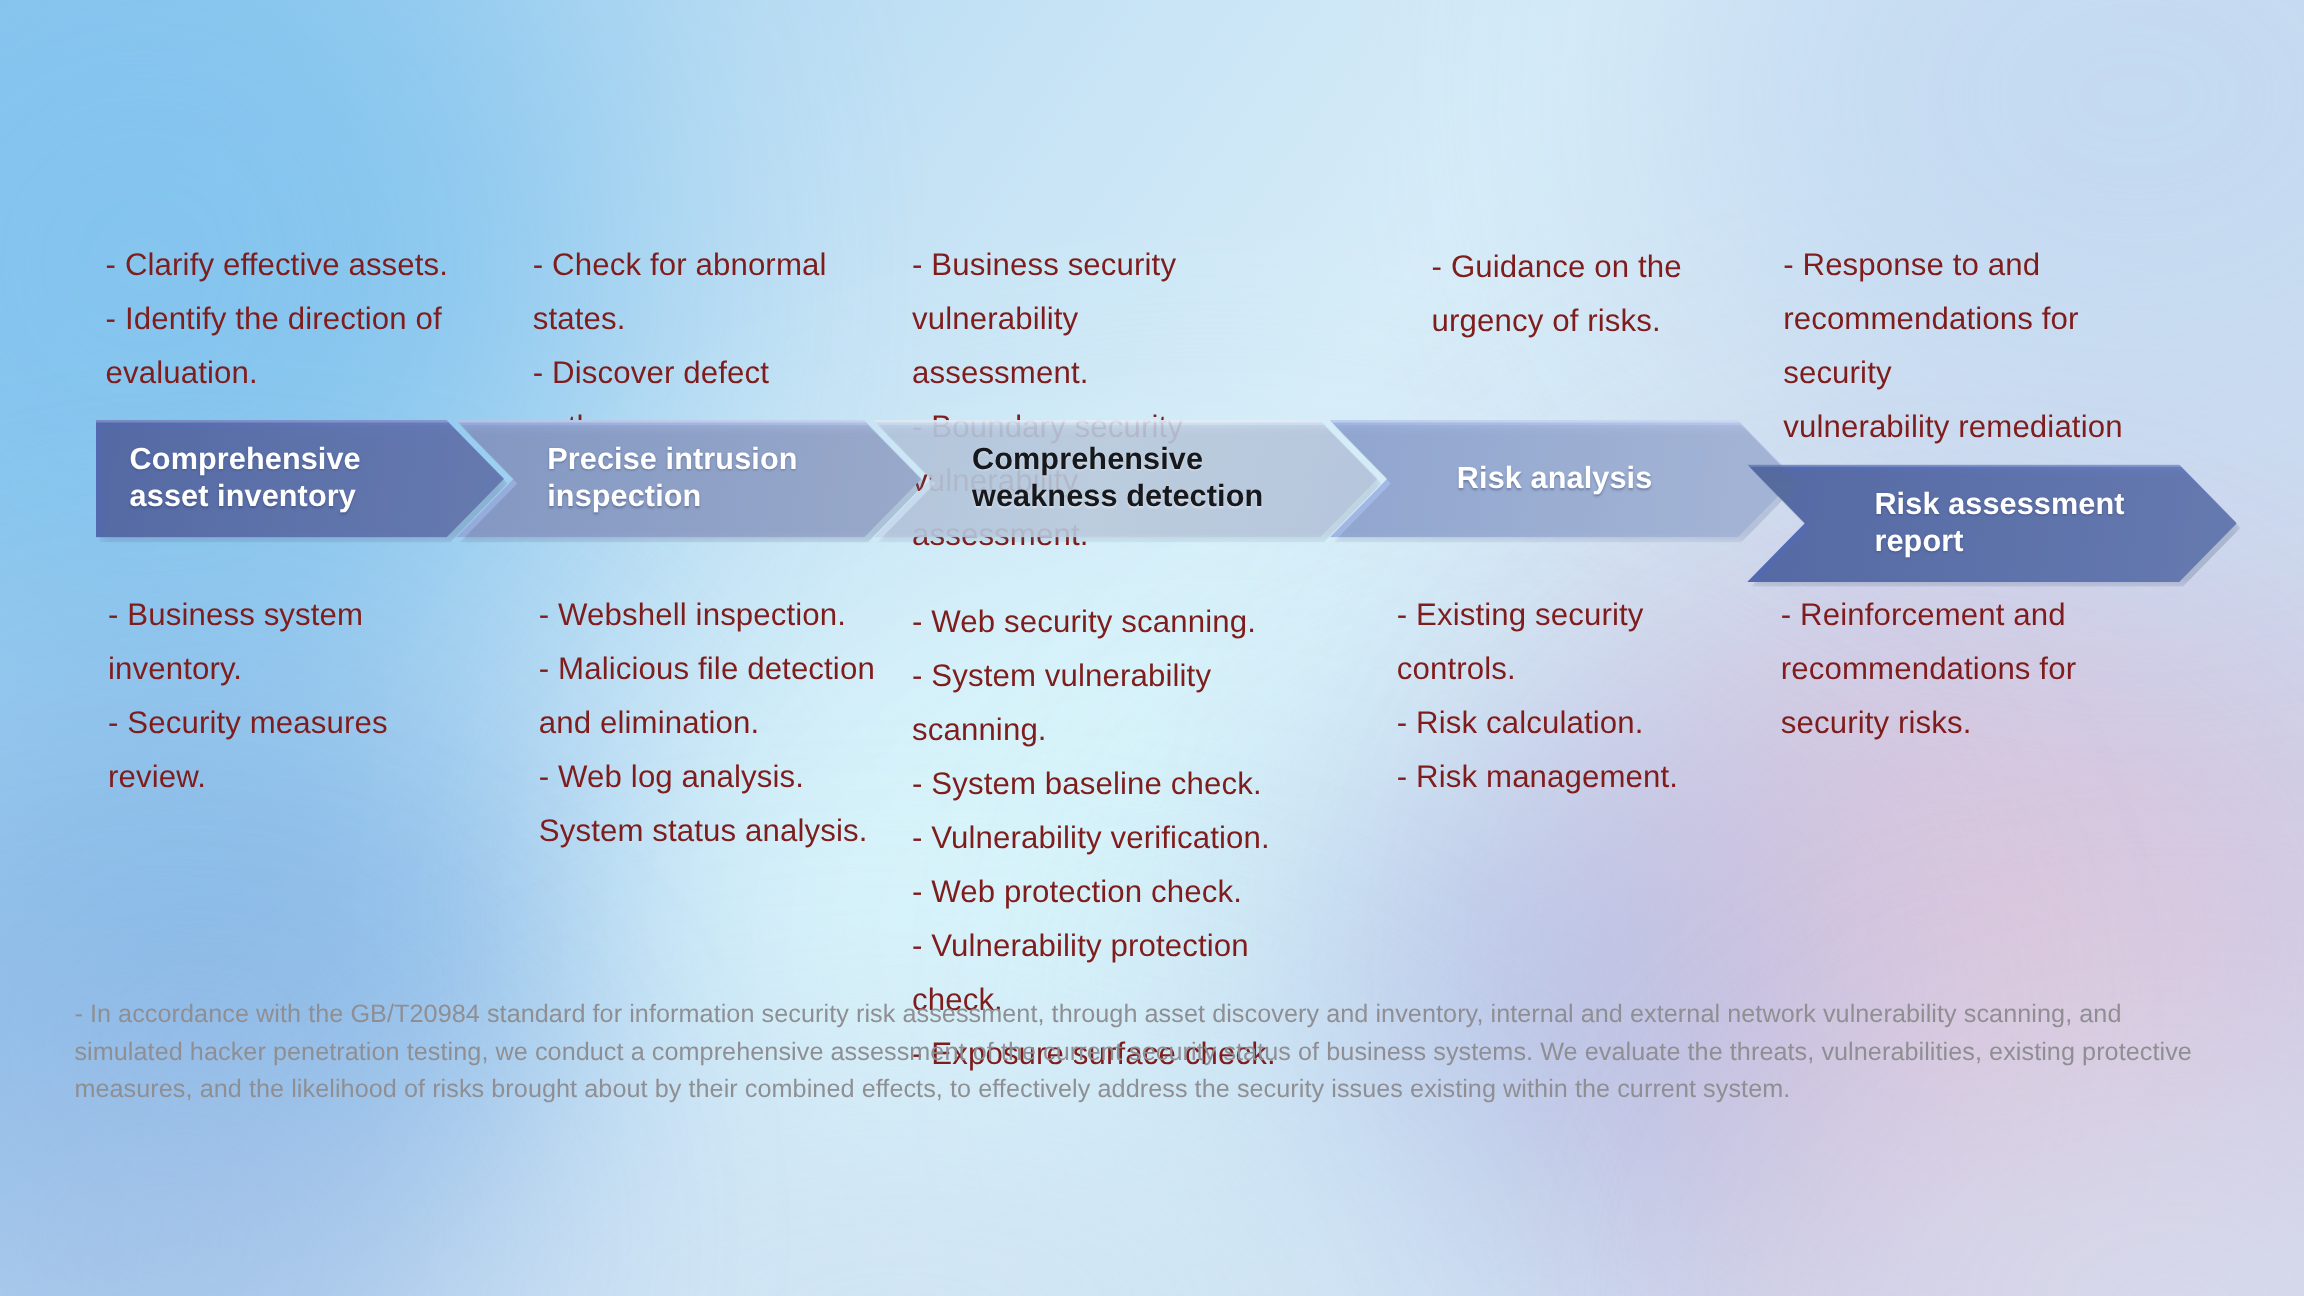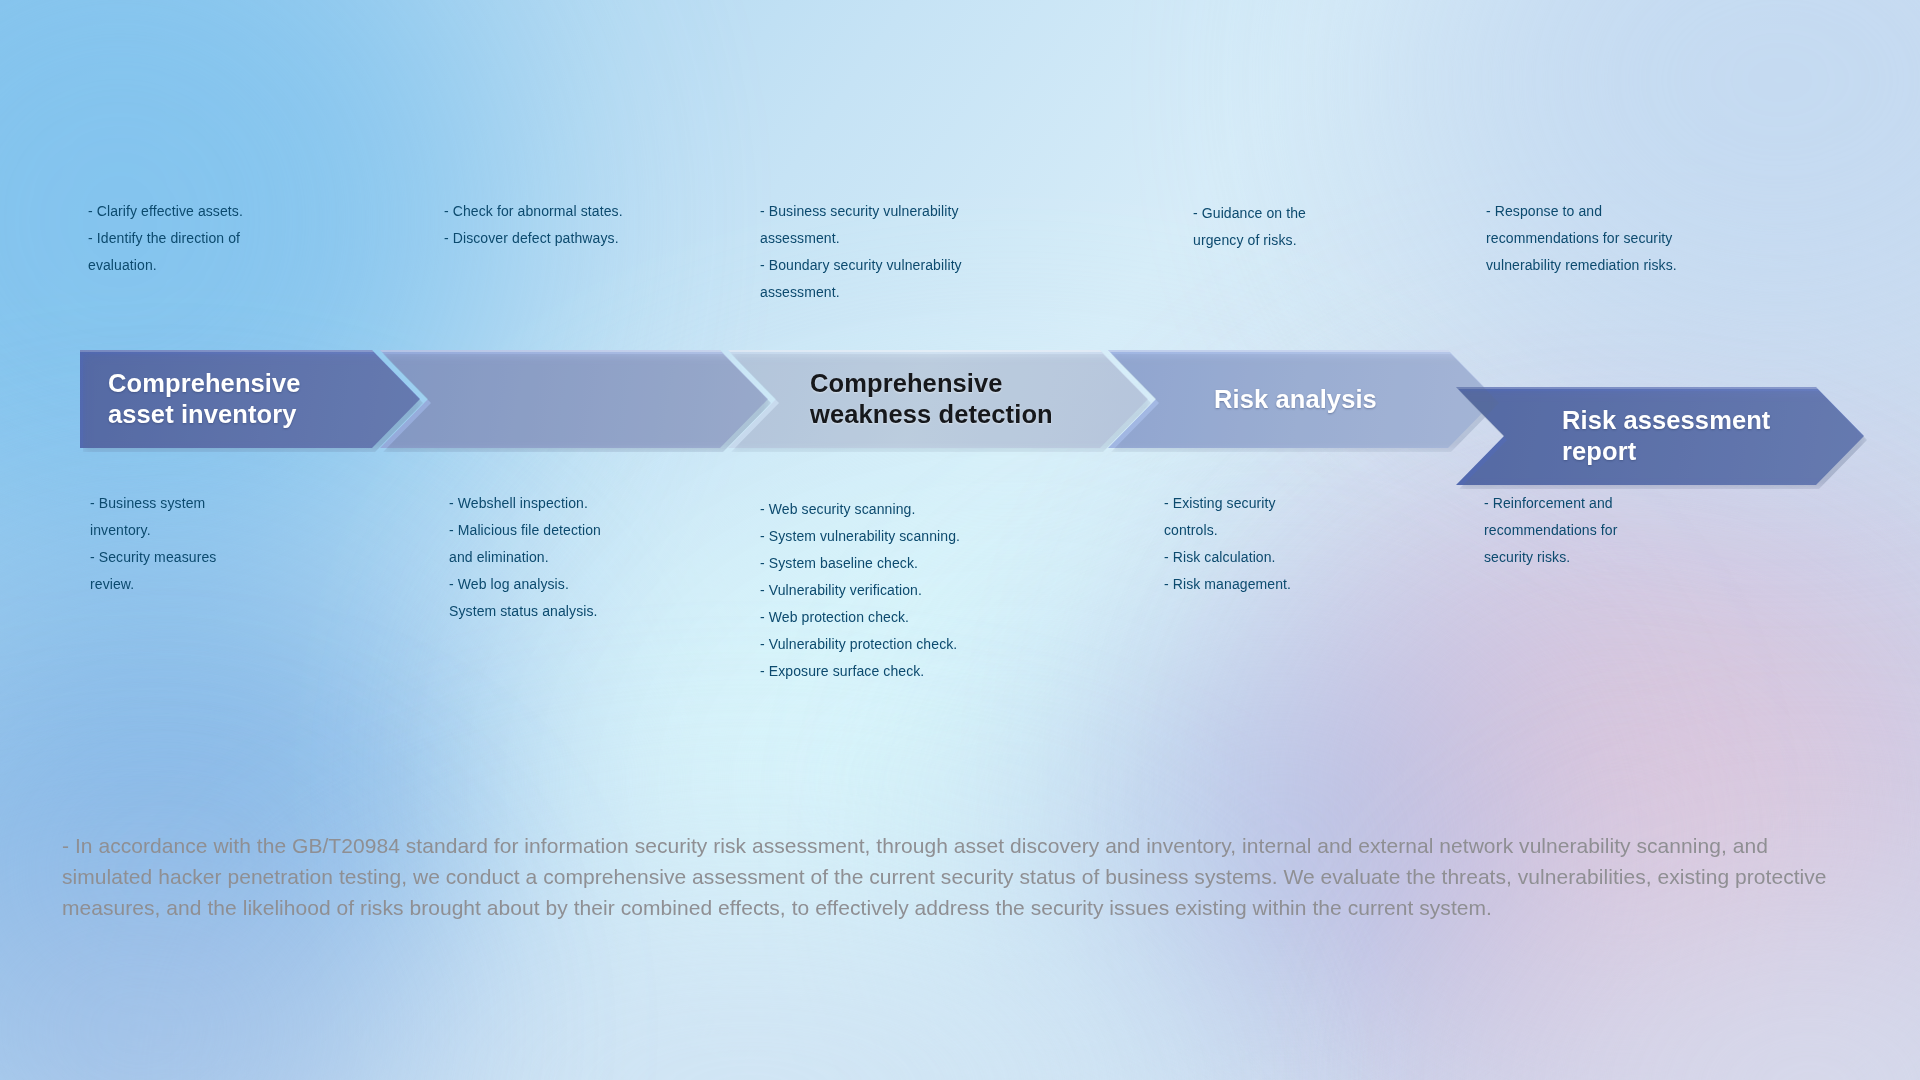--- a/index.html
+++ b/index.html
@@ -103,23 +103,23 @@
   }
 
   
   #content {
     position: absolute;
     inset: 0;
   }
 
   .col-text {
     position: absolute;
-    color: #0c4a6e;
-    font-size: 14px;
-    line-height: 27px;
+    color: #7f1d1d;
+    font-size: 26px;
+    line-height: 45px;
     letter-spacing: .1px;
     white-space: pre-line;
   }
   .col-text.top  { }
   .col-text.bot  { }
 
   
   #band {
     position: absolute;
     left: 80px;
@@ -228,20 +228,22 @@
                     box-shadow: inset 0 2px 0 rgba(255,255,255,.22);"></div>
         <div class="label">Comprehensive
 asset inventory</div>
       </div>
 
       <div class="chev light-text" style="left:300px; width:388px; padding-left:76px;">
         <div class="shade" style="clip-path: polygon(0 0, 340px 0, 388px 49px, 340px 98px, 0 98px, 48px 49px);"></div>
         <div class="shape" style="clip-path: polygon(0 0, 340px 0, 388px 49px, 340px 98px, 0 98px, 48px 49px);
                     background: linear-gradient(100deg, #93a9da 0%, #a3b6e0 48%, #b3c4e6 100%);
                     box-shadow: inset 0 2px 0 rgba(255,255,255,.3);"></div>
+        <div class="label">Precise intrusion
+inspection</div>
       </div>
 
       <div class="chev dark-text" style="left:648px; width:420px; padding-left:82px;">
         <div class="shade" style="clip-path: polygon(0 0, 372px 0, 420px 49px, 372px 98px, 0 98px, 48px 49px); opacity:.18;"></div>
         <div class="shape" style="clip-path: polygon(0 0, 372px 0, 420px 49px, 372px 98px, 0 98px, 48px 49px);
                     background: linear-gradient(105deg, rgba(196,214,235,.92) 0%, rgba(208,224,240,.88) 45%, rgba(200,214,236,.88) 100%);
                     box-shadow: inset 0 2px 0 rgba(255,255,255,.4);"></div>
         <div class="label">Comprehensive
 weakness detection</div>
       </div>

